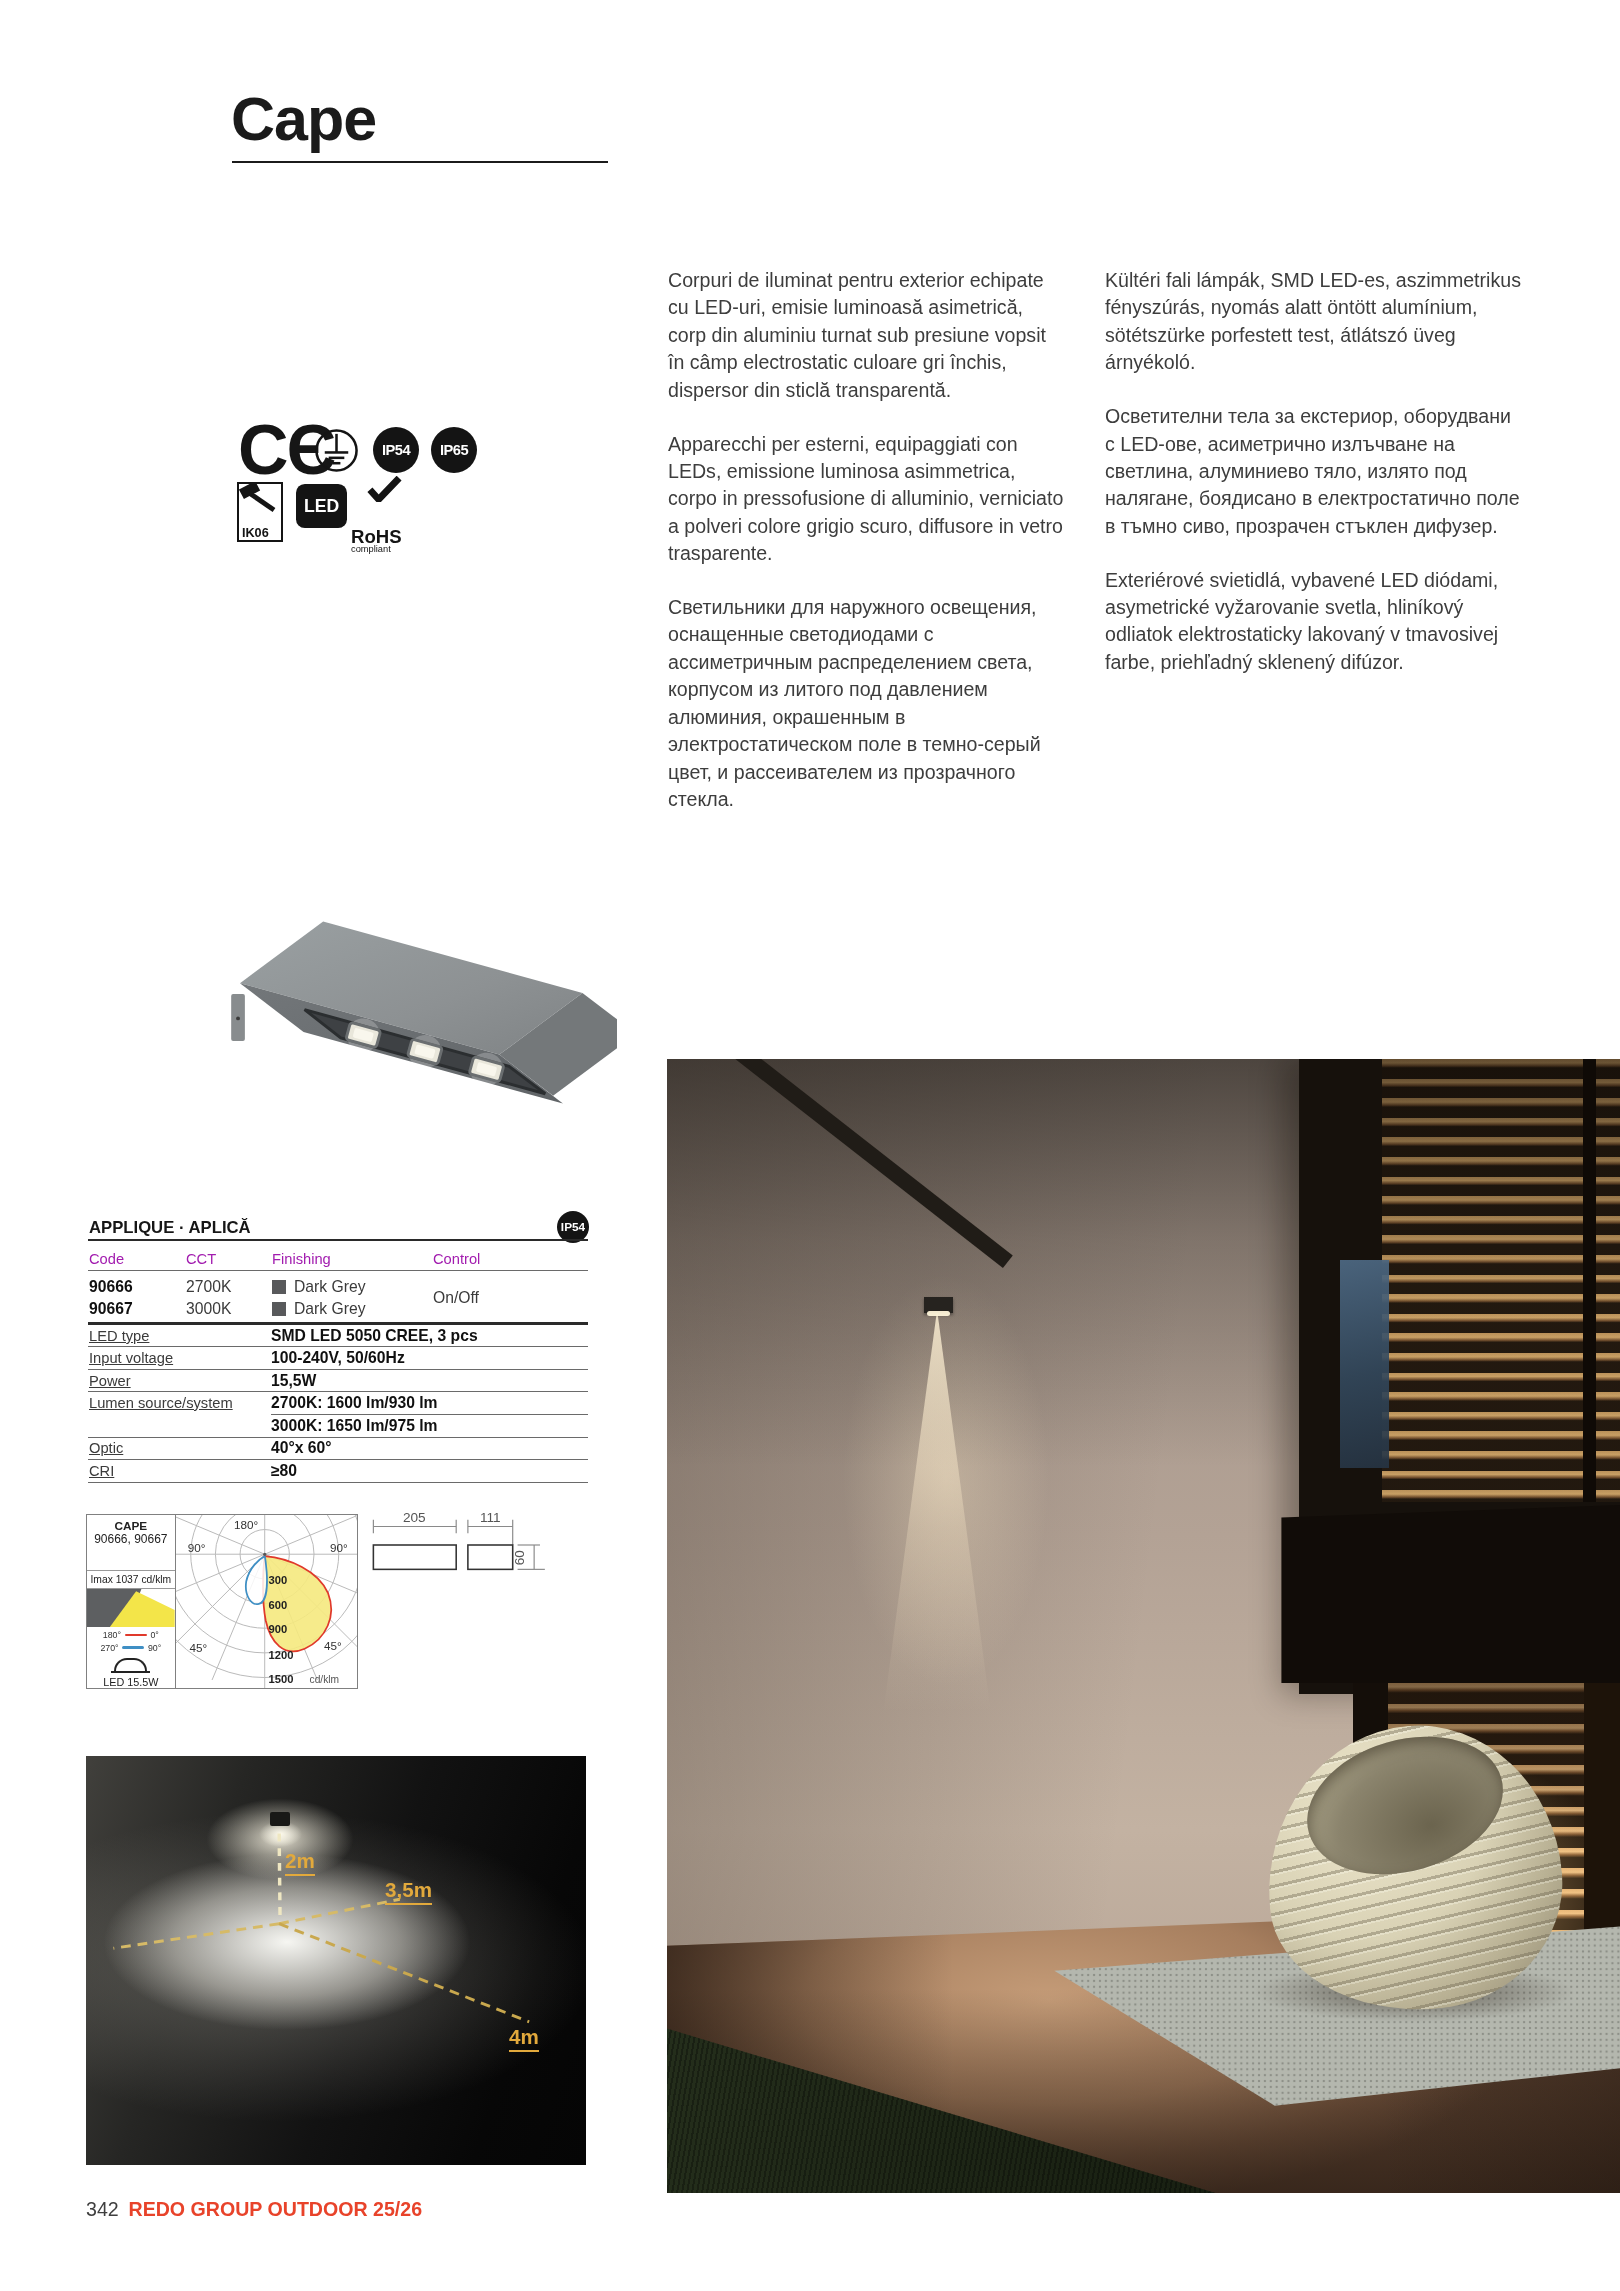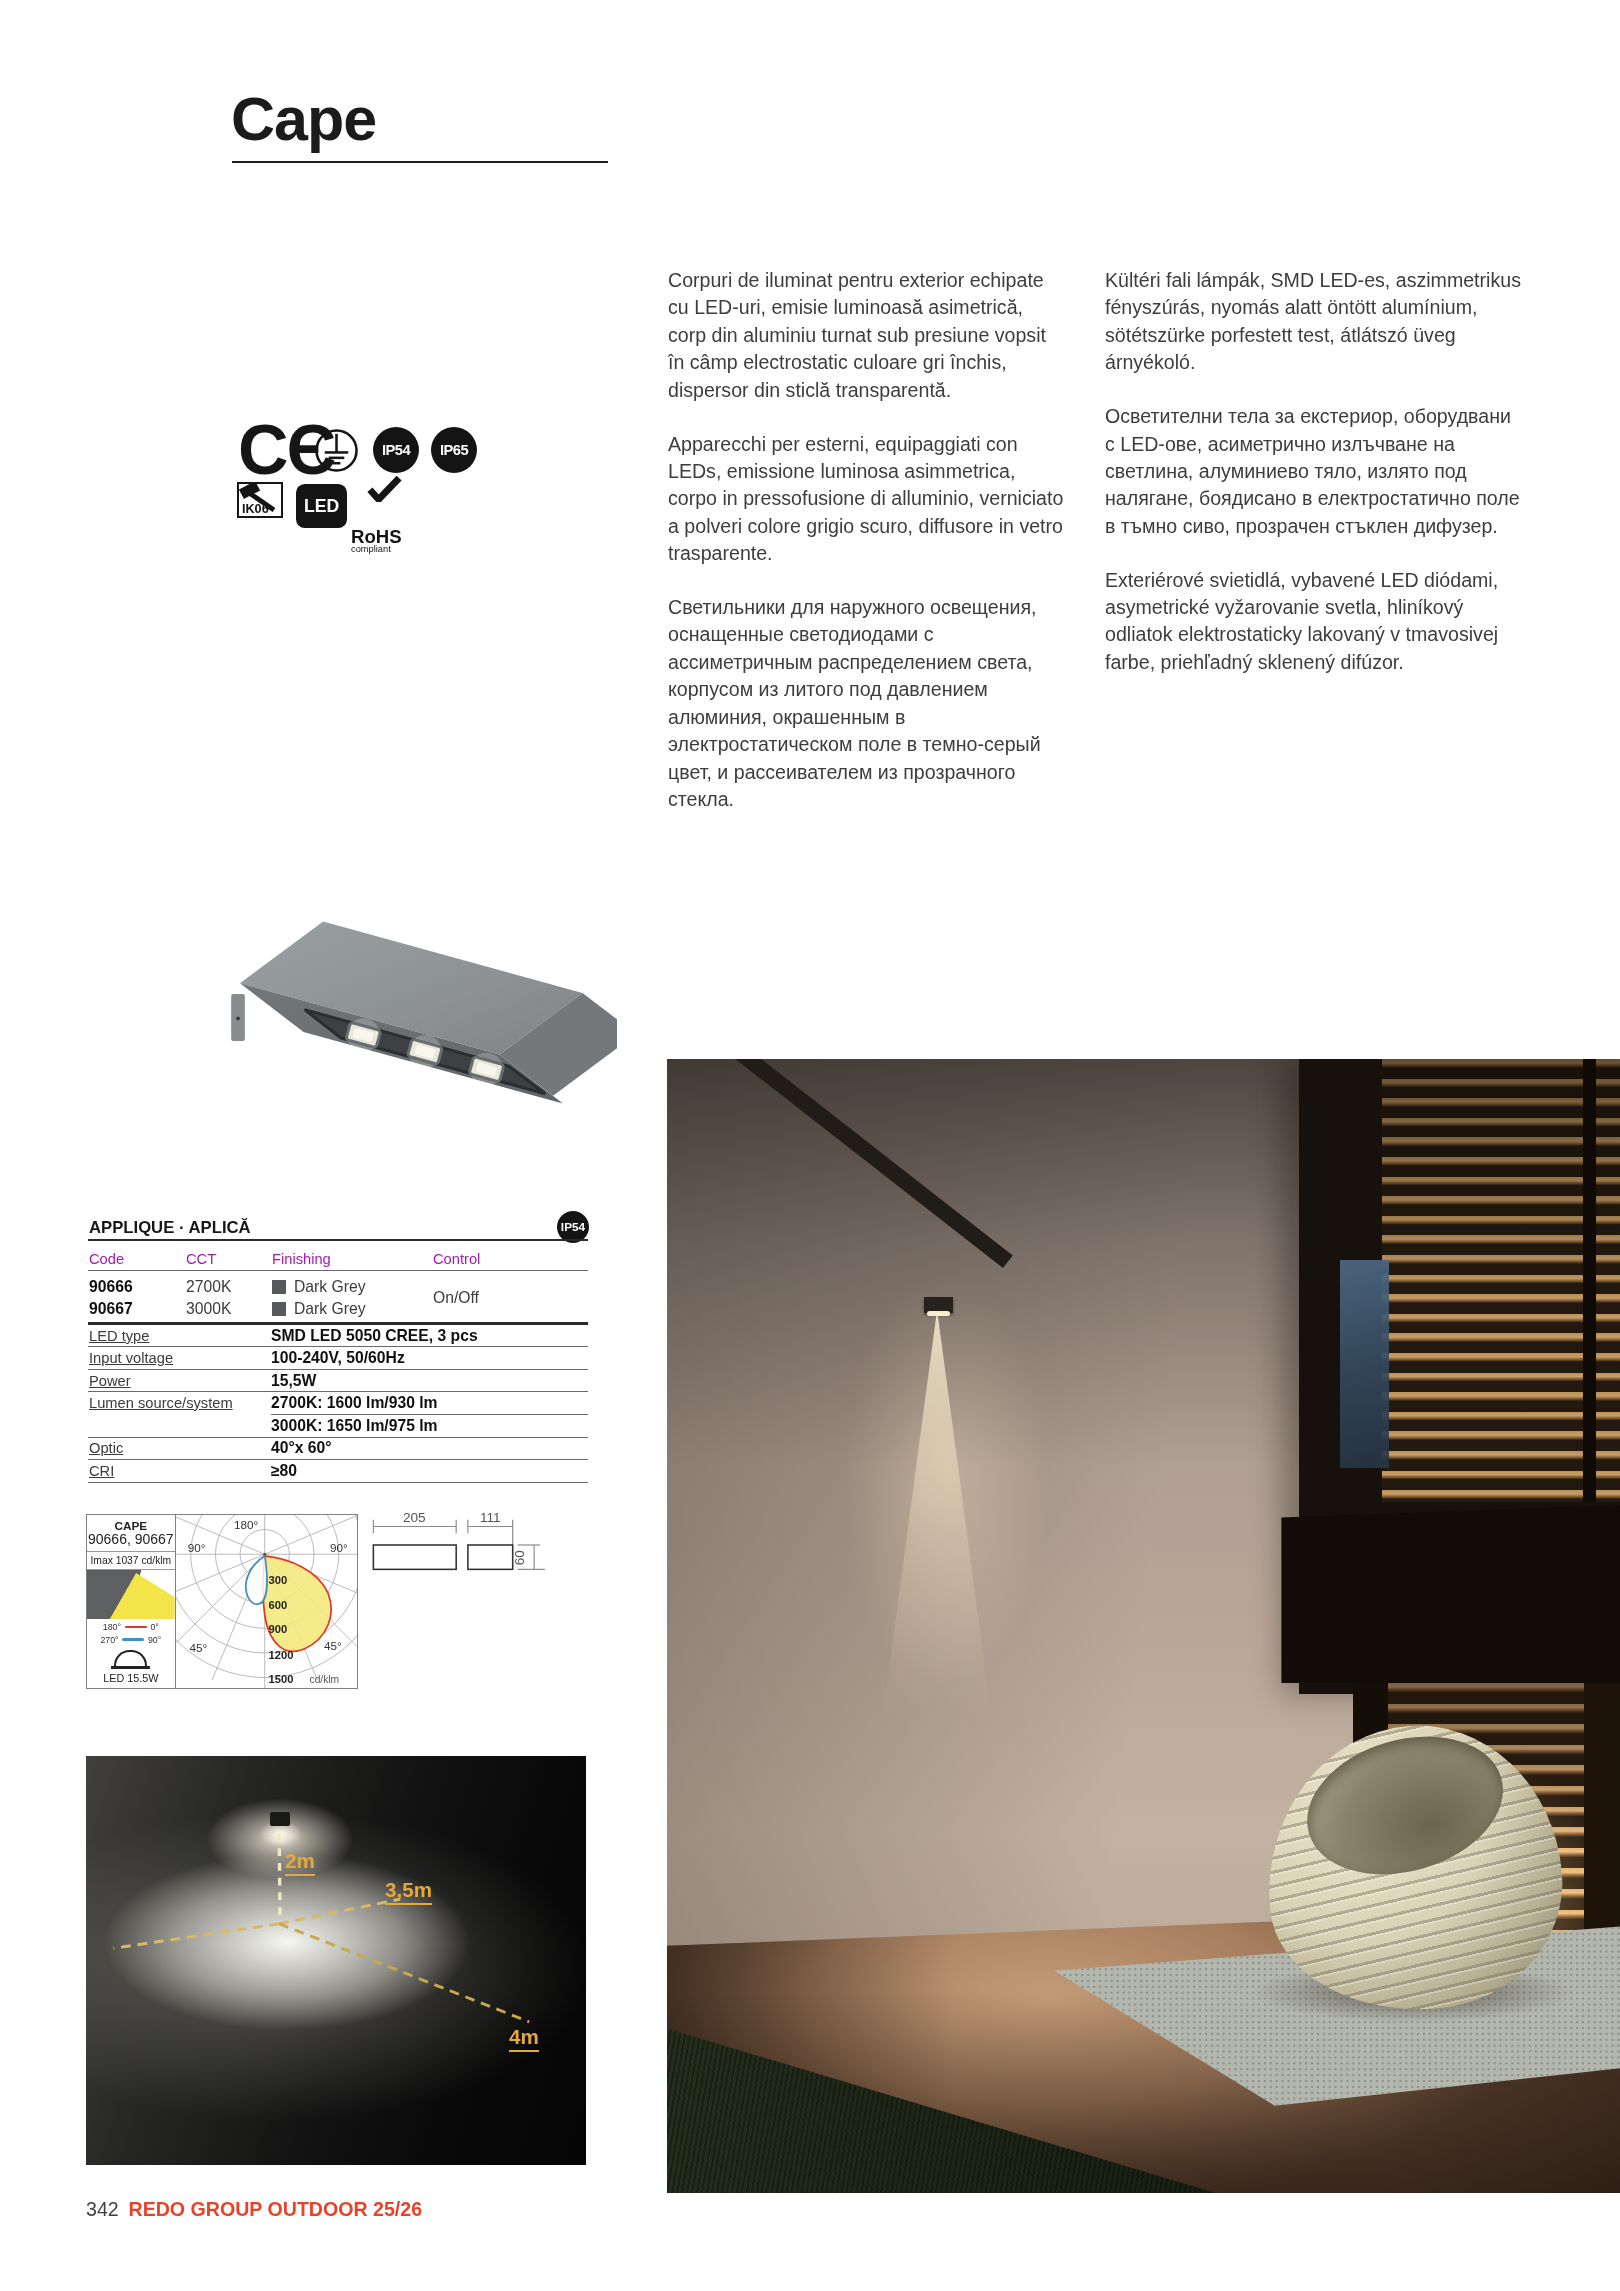--- a/index.html
+++ b/index.html
@@ -16,21 +16,21 @@
   #desc-en{left:231px;width:404px;}
   #desc-mid{left:668px;width:396px;}
   #desc-right{left:1105px;width:416px;}
 
   
   .ce{position:absolute;left:238px;top:415px;font-size:70px;font-weight:bold;color:#161616;letter-spacing:-2px;line-height:1;}
   .earth{position:absolute;left:314px;top:428px;}
   .ip{position:absolute;width:46px;height:46px;border-radius:50%;background:#141414;color:#fff;
       font-size:14.7px;font-weight:bold;display:flex;align-items:center;justify-content:center;letter-spacing:-0.5px;}
   #ip54{left:373px;top:427px;} #ip65{left:431px;top:427px;}
-  .ik{position:absolute;left:237px;top:482px;width:46px;height:36px;border:2px solid #141414;box-sizing:border-box;}
+  .ik{position:absolute;left:237px;top:482px;width:46px;height:60px;border:2px solid #141414;box-sizing:border-box;}
   .ik-label{position:absolute;left:2.9px;bottom:0px;font-size:12.7px;font-weight:bold;color:#141414;}
   .led-badge{position:absolute;left:296px;top:484px;width:51px;height:44px;background:#141414;border-radius:8.8px;
       color:#fff;font-weight:bold;font-size:17.6px;display:flex;align-items:center;justify-content:center;}
   .rohs{position:absolute;left:351px;top:476px;width:74px;text-align:left;}
   .rohs svg{display:block;margin:0 0 -3.9px 15.7px;}
   .rohs-name{font-size:18.6px;font-weight:bold;color:#141414;line-height:16.7px;margin-top:31px;}
   .rohs-sub{font-size:9.3px;color:#141414;line-height:9.8px;}
 
   
   .product-svg{position:absolute;left:225px;top:900px;}
@@ -46,21 +46,21 @@
   .st-cell{position:absolute;color:#3b3b3b;}
   .st-bold{font-weight:bold;color:#101010;font-size:15.7px;}
   .swatch{position:absolute;width:13.7px;height:13.7px;background:#58595b;}
   .spec-label{position:absolute;left:1px;color:#3b3b3b;text-decoration:underline;}
   .spec-value{position:absolute;left:183px;font-weight:bold;color:#101010;font-size:15.7px;}
 
   
   .photom{position:absolute;left:86px;top:1514px;width:272px;height:175px;border:1px solid #808080;box-sizing:border-box;display:flex;background:#fff;}
   .ph-left{width:89px;border-right:1px solid #808080;box-sizing:border-box;display:flex;flex-direction:column;align-items:center;padding-top:4.9px;color:#222;}
   .ph-name{font-weight:bold;font-size:11.8px;line-height:12.7px;}
-  .ph-codes{font-size:14px;line-height:12.7px;margin-bottom:6px;}
+  .ph-codes{font-size:12px;line-height:12.7px;margin-bottom:25px;}
   .ph-imax{font-size:10.3px;border-top:1px solid #999;border-bottom:1px solid #999;padding:2.9px 0;width:100%;text-align:center;box-sizing:border-box;}
   .ph-mini{width:100%;height:49px;position:relative;background:#fff;overflow:hidden;}
   .ph-mini-grey{position:absolute;inset:0;background:#5d5f61;clip-path:polygon(0 0,62% 0,46% 100%,0 100%);}
   .ph-mini-yellow{position:absolute;inset:0;background:#f3e549;clip-path:polygon(56% 6%,100% 55%,100% 100%,26% 100%);}
   .ph-leg{display:flex;align-items:center;gap:3.9px;font-size:8.8px;margin-top:2.9px;color:#333;}
   .ph-line{width:21.6px;height:2.9px;border-radius:2px;}
   .ph-dome{width:29px;height:14.7px;border:2.5px solid #222;border-bottom:none;border-radius:15.7px 15.7px 0 0;margin-top:4.9px;}
   .ph-dome-base{width:39px;height:2.5px;background:#222;}
   .ph-lamp{font-size:10.8px;margin-top:2.9px;color:#222;}
 

